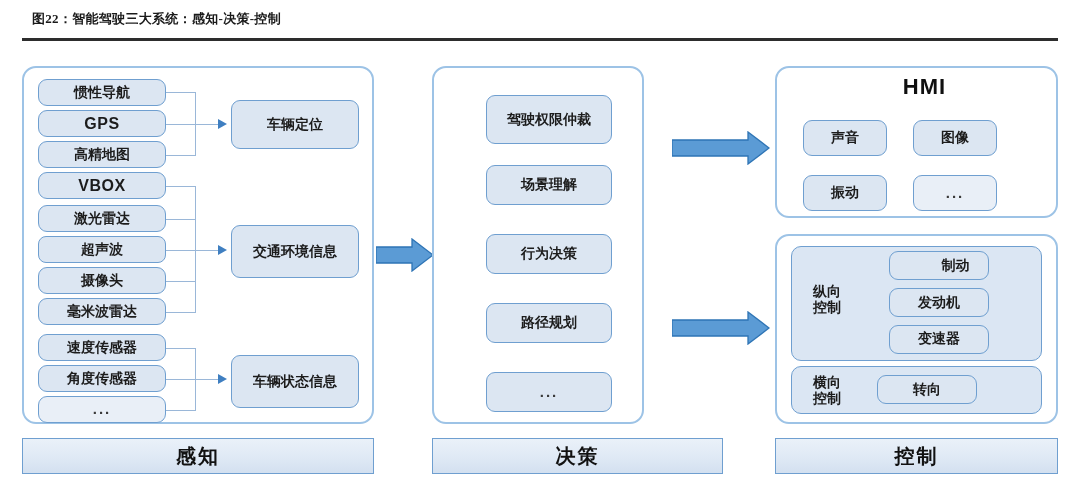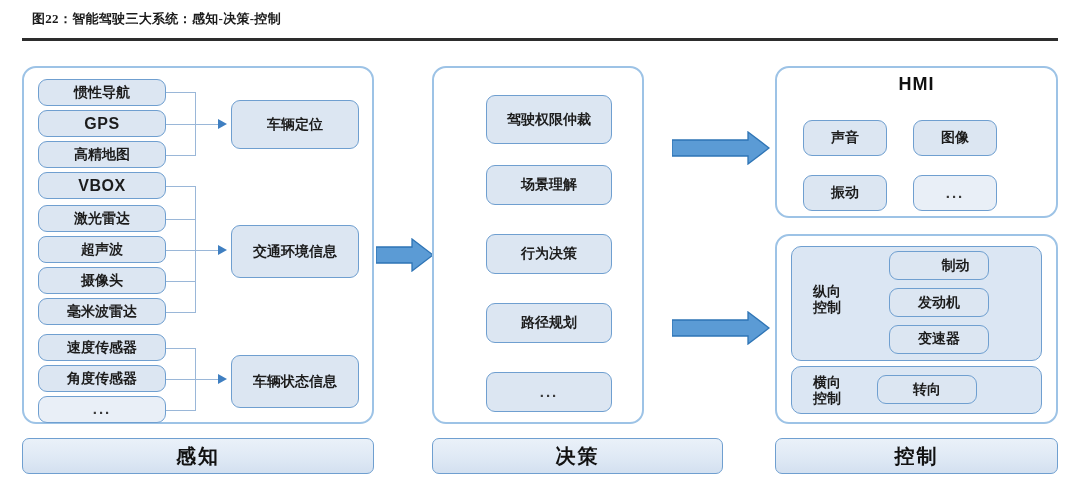--- a/index.html
+++ b/index.html
@@ -52,21 +52,21 @@
   }
   .node.plain { background: #e9eff7; }
   .node.latin { font-size: 16px; letter-spacing: 0.5px; }
   .node.ellipsis { font-size: 15px; letter-spacing: 2px; color: #3a3a3a; }
 
   
   .stage-bar {
     position: absolute; height: 36px;
     background: linear-gradient(to bottom, #eaf1f9 0%, #dfe9f5 55%, #d3e0f0 100%);
     border: 1.6px solid #6f9fd0;
-    border-radius: 7px;
+    border-radius: 0;
     display: flex; align-items: center; justify-content: center;
     font-size: 20px; font-weight: 700; color: #111111;
     letter-spacing: 2px;
   }
 
   
   .cline { position: absolute; background: #9ab7d8; }
   .cline.h { height: 1px; }
   .cline.v { width: 1px; }
 
@@ -77,23 +77,24 @@
     border-bottom: 5px solid transparent;
     border-left: 9px solid #3f7fc1;
   }
 
   
   .blockarrow { position: absolute; }
 
   
   #hmi-title {
     position: absolute;
-    font-size: 18px; font-weight: 700; color: #101010;
+    font-size: 22px; font-weight: 700; color: #101010;
     letter-spacing: 1px;
     text-align: center;
+    margin-left: 8px;
   }
 
   .group-box {
     position: absolute;
     background: #dbe6f3;
     border: 1.5px solid #6f9fd0;
     border-radius: 10px;
   }
   .group-label {
     position: absolute;

